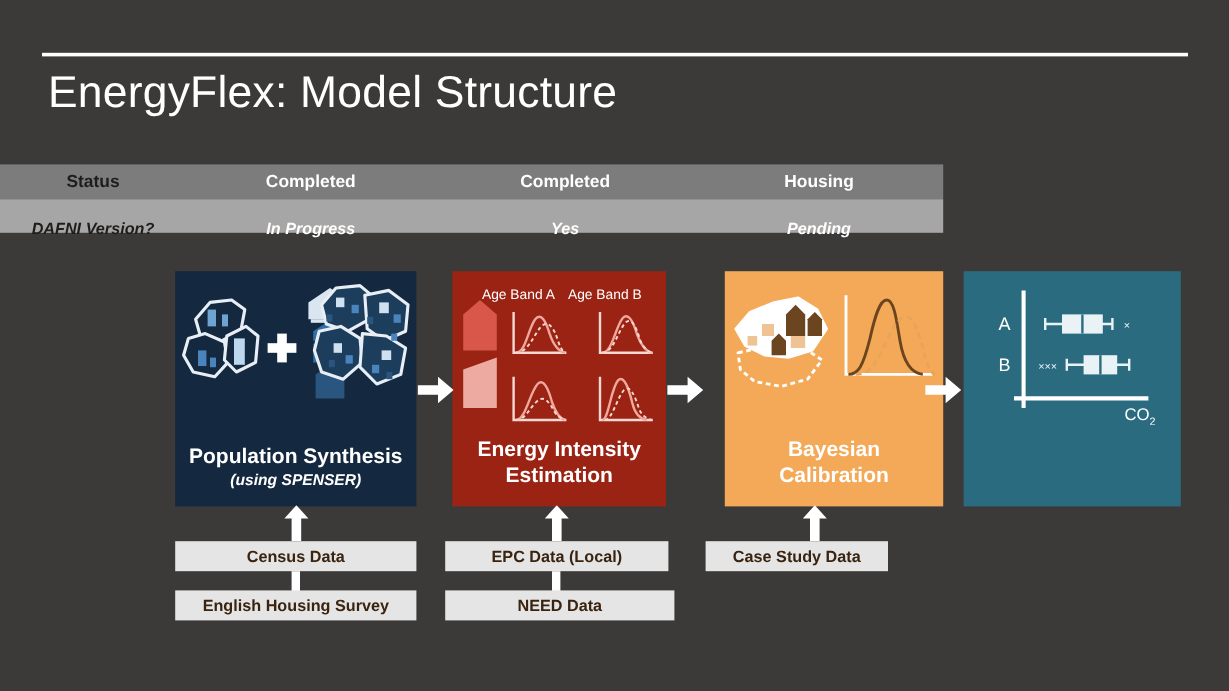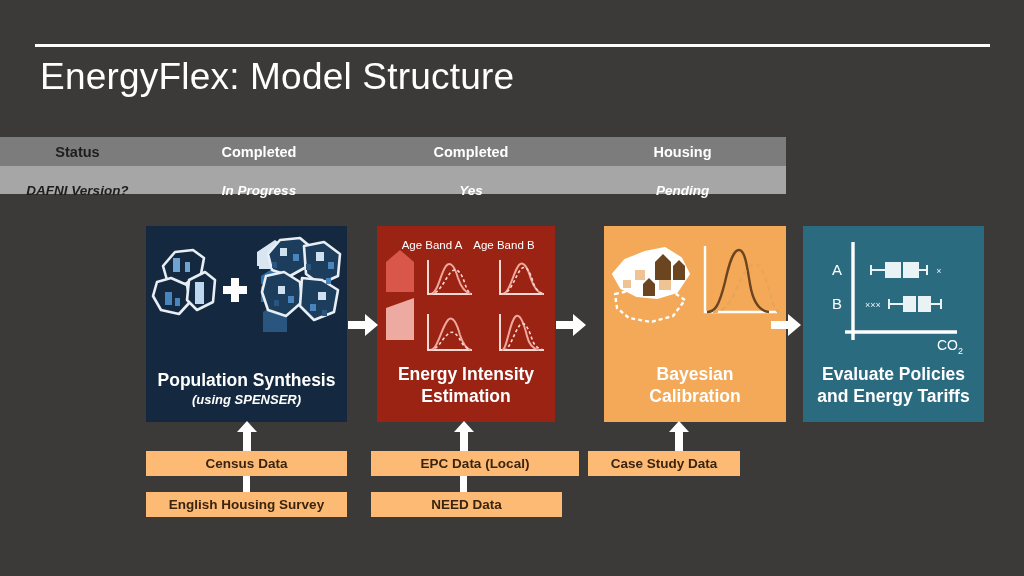--- a/index.html
+++ b/index.html
@@ -129,33 +129,33 @@
     width: 30px;
     height: 24px;
   }
   #h-arrow-1 { left: 348px; }
   #h-arrow-2 { left: 556px; }
   #h-arrow-3 { left: 771px; }
 
   
   .data-box {
     position: absolute;
-    background: #fdba74;
+    background: #e5e5e5;
     color: #3a2410;
     font-weight: bold;
     font-size: 13.5px;
     display: flex;
     align-items: center;
     justify-content: center;
     height: 25px;
     box-sizing: border-box;
   }
   #data-census        { left: 146px; top: 451px; width: 201px; }
   #data-ehs           { left: 146px; top: 492px; width: 201px; }
-  #data-epc           { left: 371px; top: 451px; width: 208px; }
+  #data-epc           { left: 371px; top: 451px; width: 186px; }
   #data-need          { left: 371px; top: 492px; width: 191px; }
   #data-casestudy     { left: 588px; top: 451px; width: 152px; }
 
   
   .v-arrow {
     position: absolute;
     width: 22px;
     height: 30px;
   }
   #v-arrow-1 { left: 236px; top: 421px; }
@@ -366,21 +366,20 @@
         <rect x="94" y="60" width="28" height="16" fill="#e9f3f6"></rect>
         <line x1="108" y1="60" x2="108" y2="76" stroke="#2b6b80" stroke-width="2"></line>
         <line x1="80" y1="63" x2="80" y2="73" stroke="#e9f3f6" stroke-width="2"></line>
         <line x1="132" y1="63" x2="132" y2="73" stroke="#e9f3f6" stroke-width="2"></line>
         <text x="64" y="72" fill="#e9f3f6" font-size="9" font-family="Liberation Sans, sans-serif" text-anchor="middle">×××</text>
       </g>
 
       <text x="128" y="114" fill="#ffffff" font-size="14" font-family="Liberation Sans, sans-serif">CO<tspan font-size="9" dy="4">2</tspan></text>
     </svg>
   </div>
-  <div class="stage-label">Evaluate Policies and Energy Tariffs</div>
 </div>
 
 <div class="h-arrow" id="h-arrow-1">
   <svg width="30" height="24" viewBox="0 0 30 24">
       <path d="M0 8 L17 8 L17 1 L30 12 L17 23 L17 16 L0 16 Z" fill="#ffffff"></path>
     </svg>
 </div>
 <div class="h-arrow" id="h-arrow-2">
   <svg width="30" height="24" viewBox="0 0 30 24">
       <path d="M0 8 L17 8 L17 1 L30 12 L17 23 L17 16 L0 16 Z" fill="#ffffff"></path>

